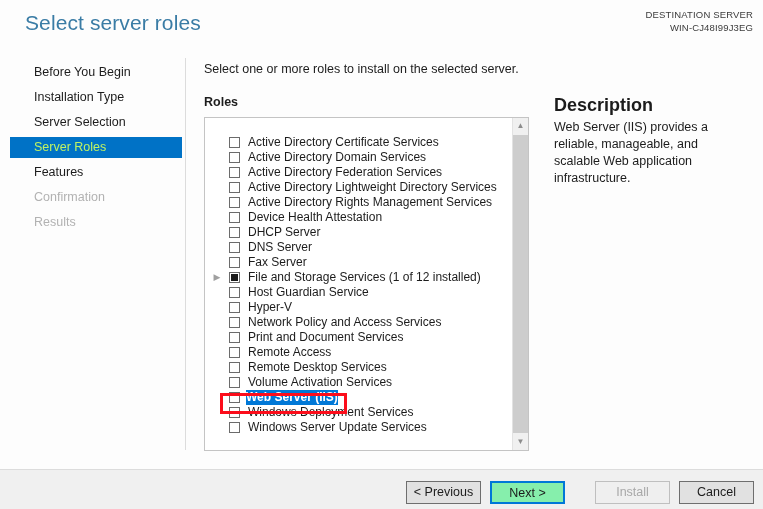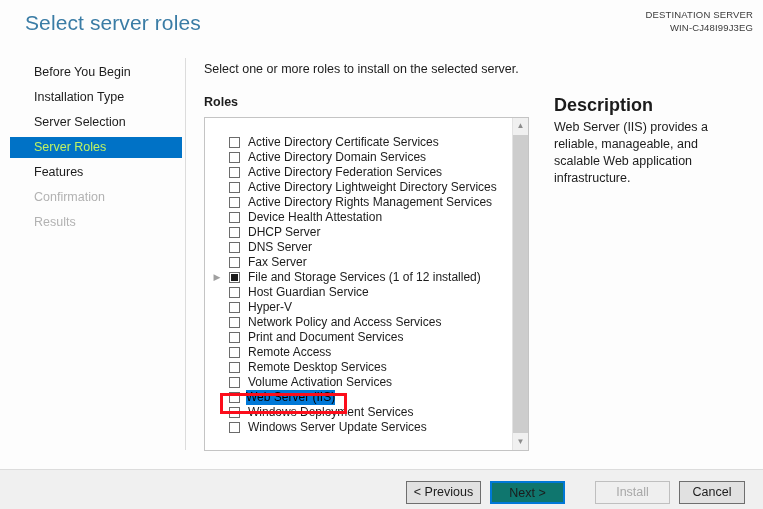--- a/index.html
+++ b/index.html
@@ -153,23 +153,24 @@
   }
   .role-label {
     position: absolute;
     left: 43px; top: 0;
     height: 15px;
     line-height: 15px;
     white-space: nowrap;
   }
   .role-row.selected .role-label {
     background: #0078d7;
-    color: #000000;
+    color: #ffffff;
     padding: 0 0;
     margin-left: -2px;
+    font-weight: bold;
   }
 
   
   #roles-scrollbar {
     position: absolute;
     right: 0; top: 0;
     width: 16px; height: 332px;
     background: #f0f0f0;
     border-left: 1px solid #e2e2e2;
     box-sizing: border-box;
@@ -244,29 +245,29 @@
     color: #1c1c1c;
     background: #e1e1e1;
     border: 1px solid #6e6e6e;
     box-sizing: border-box;
     cursor: default;
   }
   #btn-previous { left: 406px; width: 75px; }
   #btn-next {
     left: 490px; width: 75px;
     border: 2px solid #0078d7;
-    background: #0f766e;
+    background: #86efac;
   }
   #btn-install {
     left: 595px; width: 75px;
     color: #a8a8a8;
     background: #efefef;
     border-color: #bfbfbf;
   }
-  #btn-cancel { left: 679px; width: 66px; }
+  #btn-cancel { left: 679px; width: 75px; }
 </style>
 </head>
 <body>
 
 <div id="wizard-header">
   <div id="page-title">Select server roles</div>
   <div id="destination-server-block">
     <span id="destination-server-label">DESTINATION SERVER</span>
     <span id="destination-server-name">WIN-CJ48I99J3EG</span>
   </div>

